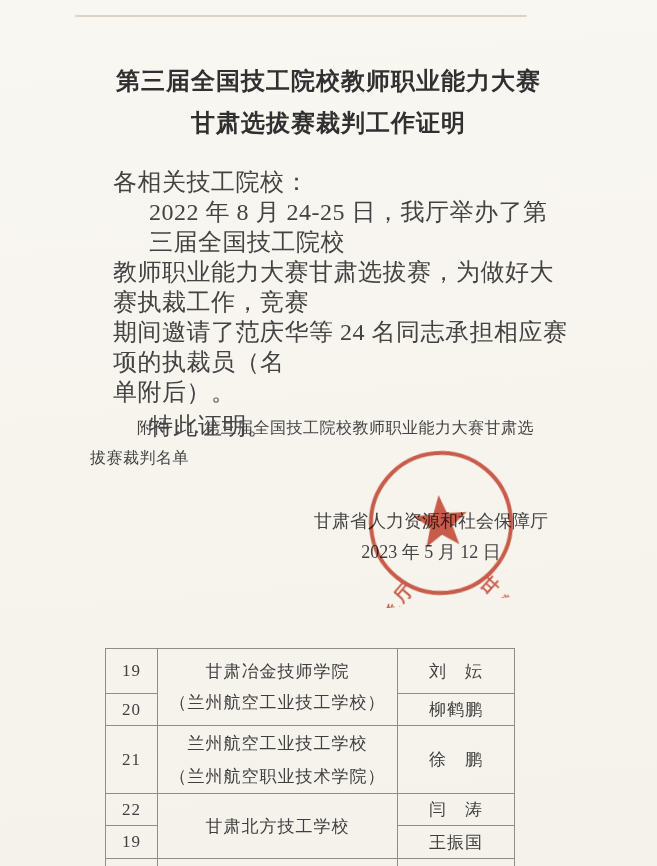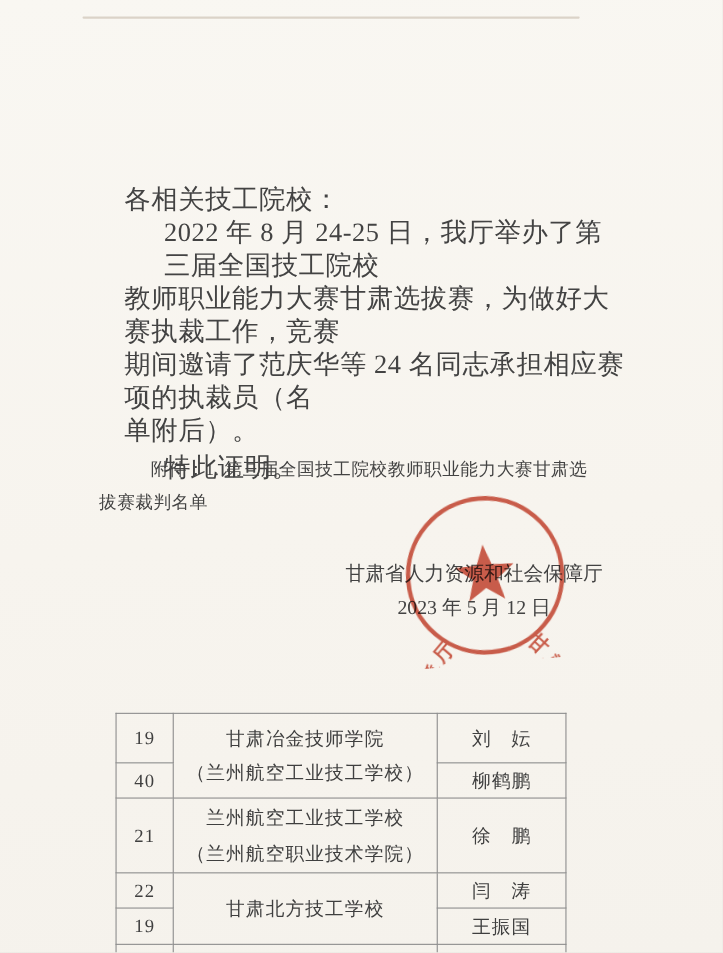--- a/index.html
+++ b/index.html
@@ -58,20 +58,24 @@
   td.school-merged div { line-height:31px; }
   td.school-two div { line-height:33px; }
 </style>
 </head>
 <body>
 
 <div class="page">
 
   <div class="scan-line"></div>
 
+  <div class="title-block">
+    <div>第三届全国技工院校教师职业能力大赛</div>
+    <div>甘肃选拔赛裁判工作证明</div>
+  </div>
 
   <div class="body-block">
     <div class="body-line">各相关技工院校：</div>
     <div class="body-line indent">2022 年 8 月 24-25 日，我厅举办了第三届全国技工院校</div>
     <div class="body-line">教师职业能力大赛甘肃选拔赛，为做好大赛执裁工作，竞赛</div>
     <div class="body-line">期间邀请了范庆华等 24 名同志承担相应赛项的执裁员（名</div>
     <div class="body-line">单附后）。</div>
     <div class="body-line indent closing">特此证明。</div>
   </div>
 
@@ -105,21 +109,21 @@
     <tbody>
         <tr class="r19">
       <td>19</td>
       <td class="school-merged" rowspan="2">
         <div>甘肃冶金技师学院</div>
         <div>（兰州航空工业技工学校）</div>
       </td>
       <td>刘　妘</td>
     </tr>
     <tr class="r20">
-      <td>40</td>
+      <td>20</td>
       <td>柳鹤鹏</td>
     </tr>
     <tr class="r21">
       <td>21</td>
       <td class="school-two">
         <div>兰州航空工业技工学校</div>
         <div>（兰州航空职业技术学院）</div>
       </td>
       <td>徐　鹏</td>
     </tr>

